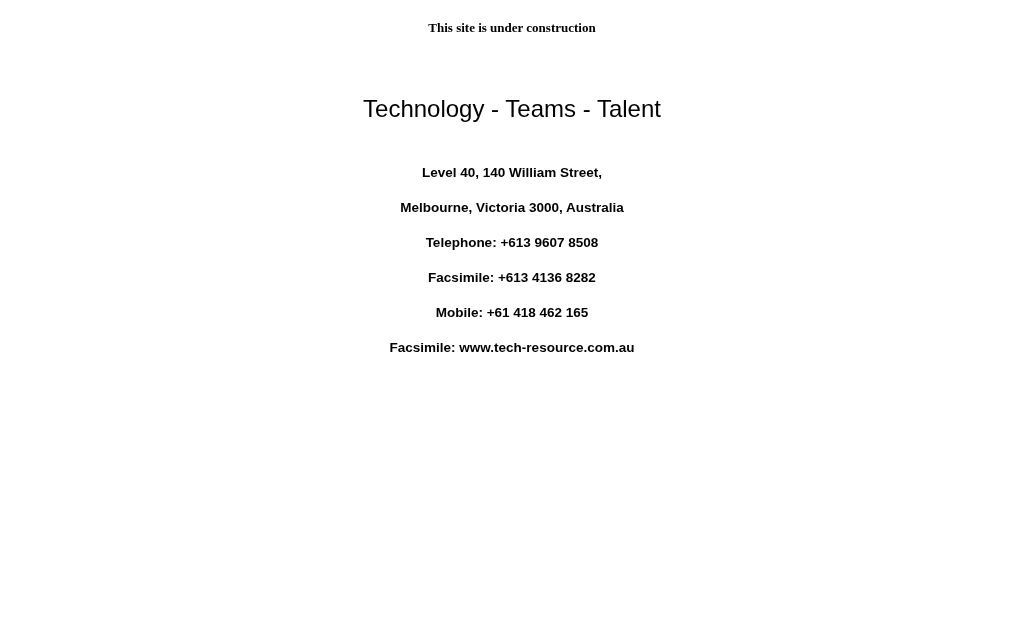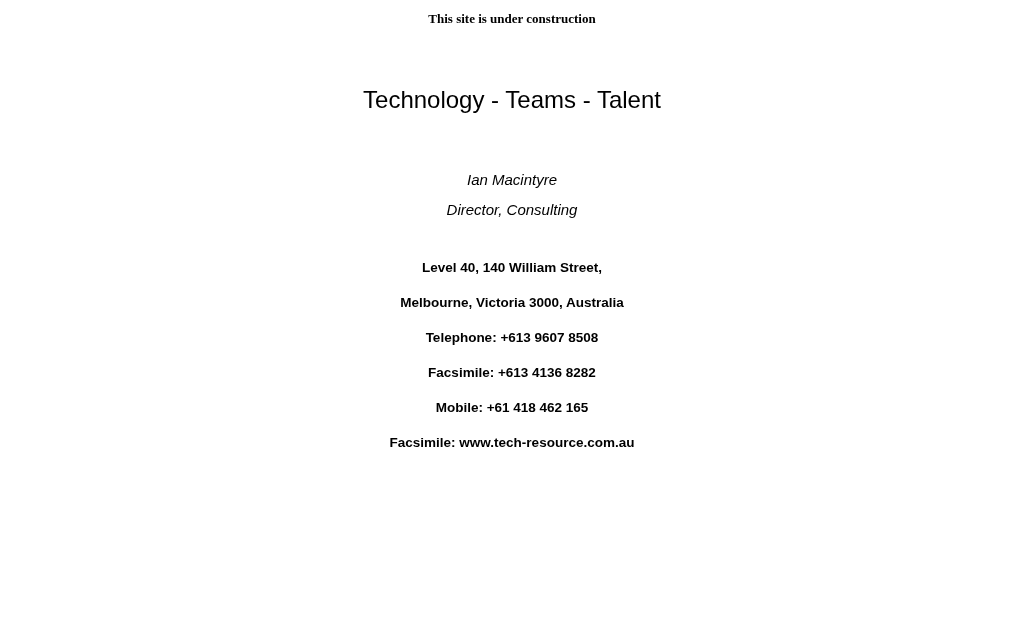--- a/index.html
+++ b/index.html
@@ -12,21 +12,21 @@
     height: 640px;
     font-family: "Liberation Sans", sans-serif;
     color: #000000;
     overflow: hidden;
   }
   .page {
     width: 1024px;
     height: 520px;
     box-sizing: border-box;
     text-align: center;
-    padding-top: 9px;
+    padding-top: 18px;
   }
   .notice {
     font-family: "Liberation Serif", serif;
     font-weight: bold;
     font-size: 13px;
     line-height: 16px;
     margin: 0;
     padding-top: 2px;
   }
   .title-block {
@@ -77,24 +77,20 @@
 <body>
 
 <div class="page">
 
   <p class="notice">This site is under construction</p>
 
   <div class="title-block">
     <p class="tagline">Technology - Teams - Talent</p>
   </div>
 
-  <div class="person-block">
-    <p class="person-name">Ian Macintyre</p>
-    <p class="person-role">Director, Consulting</p>
-  </div>
 
   <div class="contact-block">
     <p class="contact-line">Level 40, 140 William Street,</p>
     <p class="contact-line">Melbourne, Victoria 3000, Australia</p>
     <p class="contact-line">Telephone: +613 9607 8508</p>
     <p class="contact-line">Facsimile: +613 4136 8282</p>
     <p class="contact-line">Mobile: +61 418 462 165</p>
     <p class="contact-line">Facsimile: www.tech-resource.com.au</p>
   </div>
 

